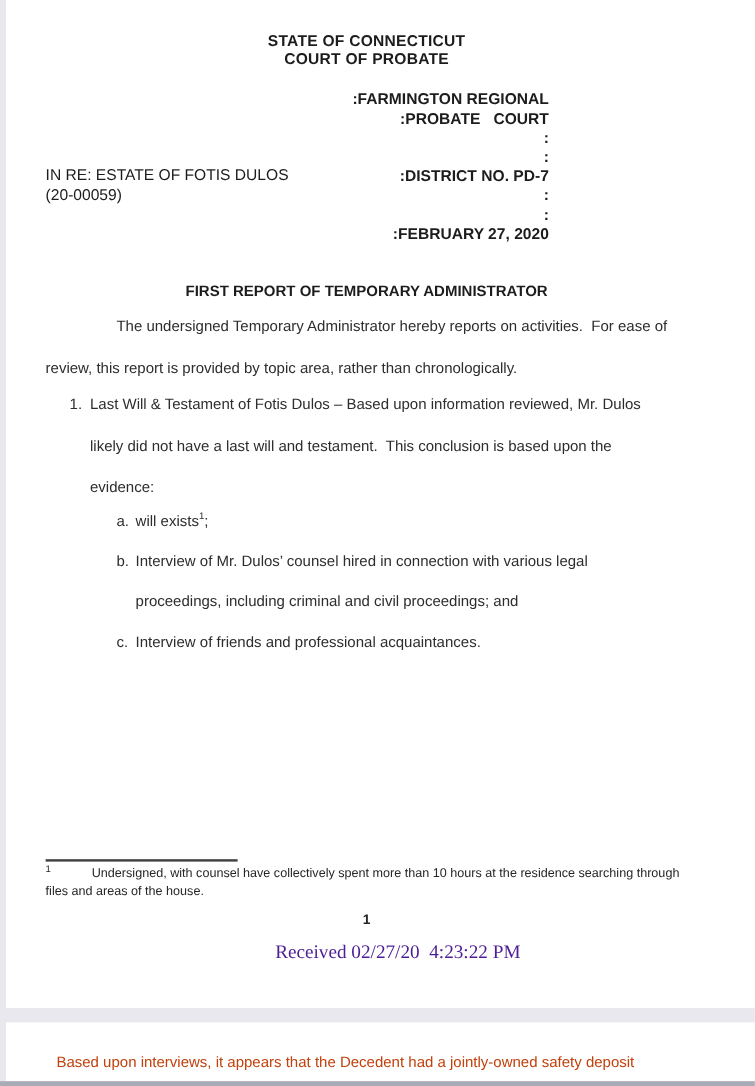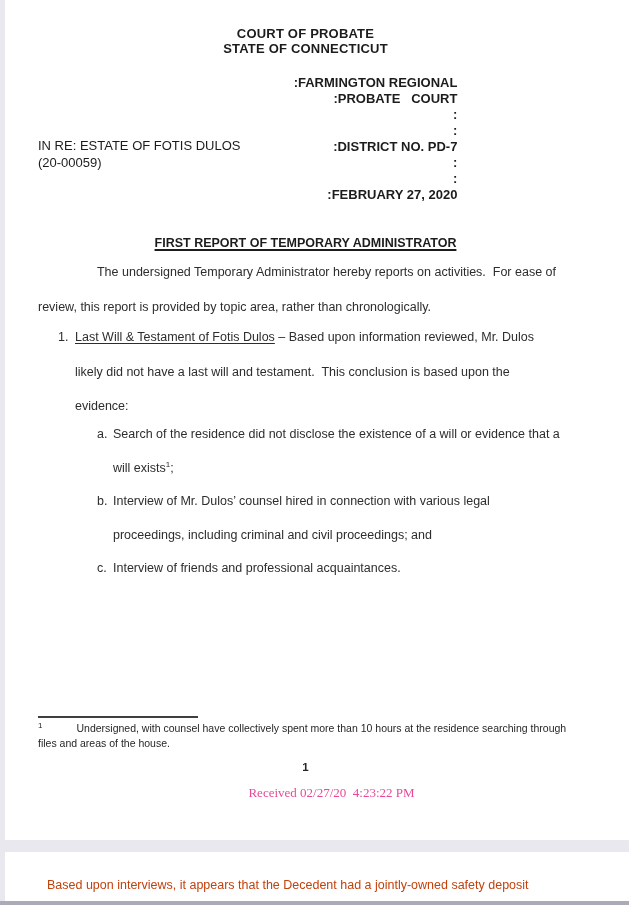--- a/index.html
+++ b/index.html
@@ -35,35 +35,34 @@
     position:absolute;top:75px;left:278px;
     font-weight:bold;font-size:13px;line-height:16px;color:#1c1c1c;text-align:right;
   }
   .caption-row{white-space:nowrap;}
   .caption-row .colon{display:inline-block;width:15px;}
   .report-title{
     position:absolute;top:236px;left:33px;width:535px;text-align:center;
     font-weight:bold;font-size:12.5px;color:#1c1c1c;
   }
   .report-title span{
-    text-decoration:underline;
     text-underline-offset:2px;
     text-decoration-thickness:1.5px;
   }
   .bodytext{font-size:12.5px;color:#2d2d2d;}
   .intro{
     position:absolute;top:255px;left:33px;width:540px;line-height:35px;
   }
   .intro .l1{text-indent:37px;text-align:center;}
   .list-item{
     position:absolute;top:320px;left:53px;display:flex;line-height:34.5px;
   }
   .list-item .marker{width:17px;flex:none;}
   .list-item .lines{width:495px;}
-  .underlined{text-decoration:underline;text-underline-offset:2px;margin-top:40px;}
+  .underlined{text-underline-offset:2px;margin-top:40px;}
   .sublist{
     position:absolute;top:418px;left:92px;width:476px;line-height:33.5px;
   }
   .subitem{display:flex;}
   .subitem .marker{width:16px;flex:none;}
   .subitem .lines{flex:1;}
   sup{font-size:8px;vertical-align:super;line-height:0;}
   .footnote-divider{
     position:absolute;top:716px;left:33px;width:160px;height:0;
     border-top:2px solid #3f3f3f;
@@ -72,36 +71,36 @@
     position:absolute;top:721px;left:33px;width:548px;
     font-size:10.5px;line-height:15px;color:#262626;
   }
   .footnote .fn-gap{display:inline-block;width:34px;}
   .page-number{
     position:absolute;top:761px;left:33px;width:535px;text-align:center;
     font-size:11.5px;font-weight:bold;color:#262626;
   }
   .received-stamp{
     position:absolute;top:785px;left:59px;width:535px;text-align:center;
-    font-family:"Liberation Serif", serif;font-size:13px;color:#ec4899;
+    font-family:"Liberation Serif", serif;font-size:16px;color:#4c1d95;
   }
   
   .p2-line{
     position:absolute;top:26px;left:42px;width:560px;
     font-size:12.5px;color:#c2410c;
   }
 </style>
 </head>
 <body>
 
 <div class="page" id="page1">
 
   <div class="court-header">
+    <div>STATE OF CONNECTICUT</div>
     <div>COURT OF PROBATE</div>
-    <div>STATE OF CONNECTICUT</div>
   </div>
 
   <div class="caption-left">
     <div>IN RE: ESTATE OF FOTIS DULOS</div>
     <div>(20-00059)</div>
   </div>
 
   <div class="caption-right">
     <div class="caption-row"><span class="colon">:</span><span>FARMINGTON REGIONAL</span></div>
     <div class="caption-row"><span class="colon">:</span><span>PROBATE&nbsp; &nbsp;COURT</span></div>
@@ -128,21 +127,20 @@
       <div><span class="underlined">Last Will &amp; Testament of Fotis Dulos</span><span> – Based upon information reviewed, Mr. Dulos</span></div>
       <div>likely did not have a last will and testament.&nbsp; This conclusion is based upon the</div>
       <div>evidence:</div>
     </div>
   </div>
 
   <div class="sublist bodytext">
     <div class="subitem">
       <div class="marker">a.</div>
       <div class="lines">
-        <div>Search of the residence did not disclose the existence of a will or evidence that a</div>
         <div><span>will exists</span><sup>1</sup><span>;</span></div>
       </div>
     </div>
     <div class="subitem">
       <div class="marker">b.</div>
       <div class="lines">
         <div>Interview of Mr. Dulos’ counsel hired in connection with various legal</div>
         <div>proceedings, including criminal and civil proceedings; and</div>
       </div>
     </div>

